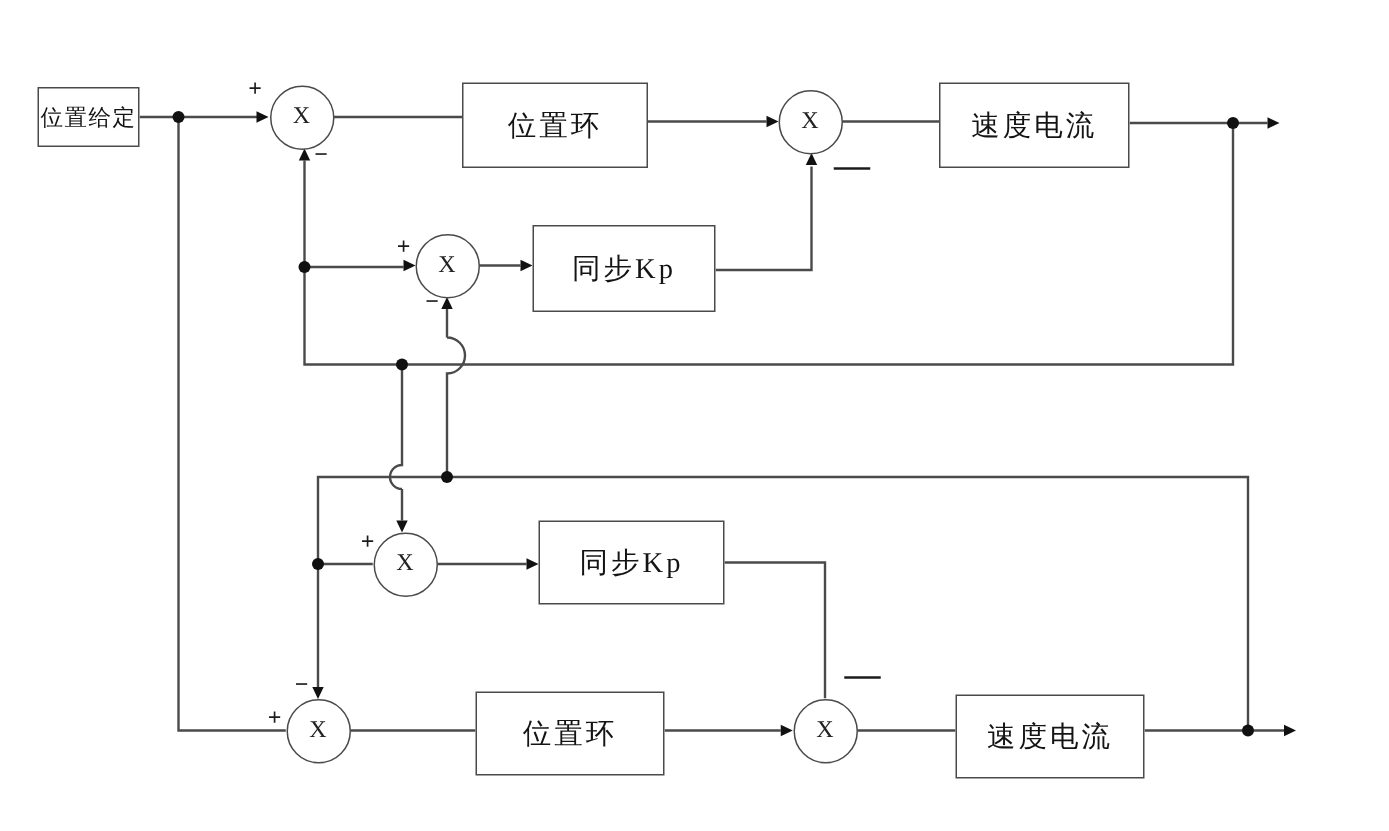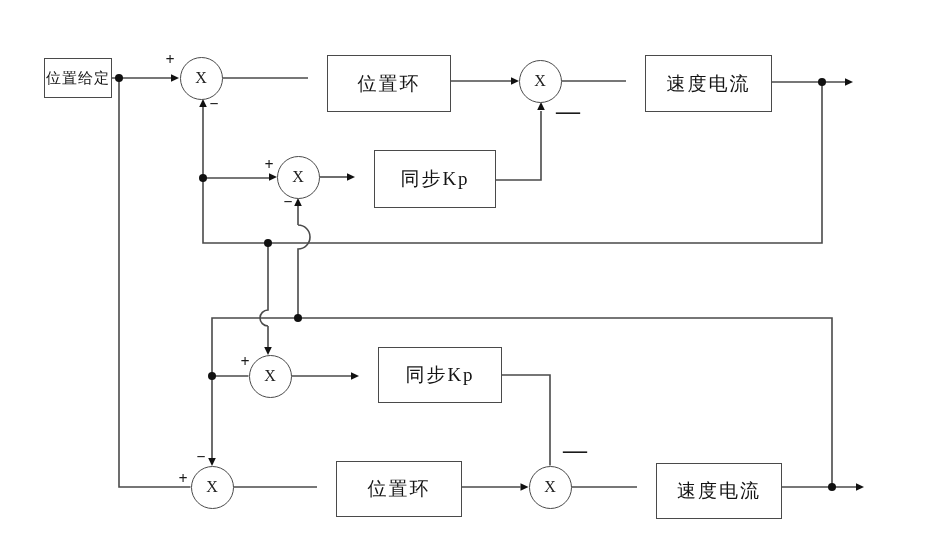--- a/index.html
+++ b/index.html
@@ -4,21 +4,21 @@
 <style>
   html,body{margin:0;padding:0;background:#ffffff;}
   .stage{
     position:relative;width:926px;height:554px;background:#ffffff;overflow:hidden;
     font-family:"Liberation Serif","DejaVu Serif",serif;color:#141414;
   }
   .stage svg{position:absolute;left:0;top:0;}
   .box{
     position:absolute;box-sizing:border-box;border:1.7px solid #4a4a4a;background:#ffffff;
     display:flex;align-items:center;justify-content:center;
-    font-size:19px;letter-spacing:2px;color:#141414;z-index:2;margin-left:19px;
+    font-size:19px;letter-spacing:2px;color:#141414;z-index:2;
   }
   .box.small{font-size:15px;letter-spacing:1px;}
   .circle{
     position:absolute;box-sizing:border-box;width:43px;height:43px;border-radius:50%;
     border:1.7px solid #4a4a4a;background:#ffffff;display:flex;align-items:center;justify-content:center;
     font-size:16px;color:#232323;z-index:2;
   }
   .sign{
     position:absolute;transform:translate(-50%,-50%);font-size:16px;font-weight:bold;
     color:#1a1a1a;z-index:3;line-height:1;font-family:"Liberation Serif","DejaVu Serif",serif;

